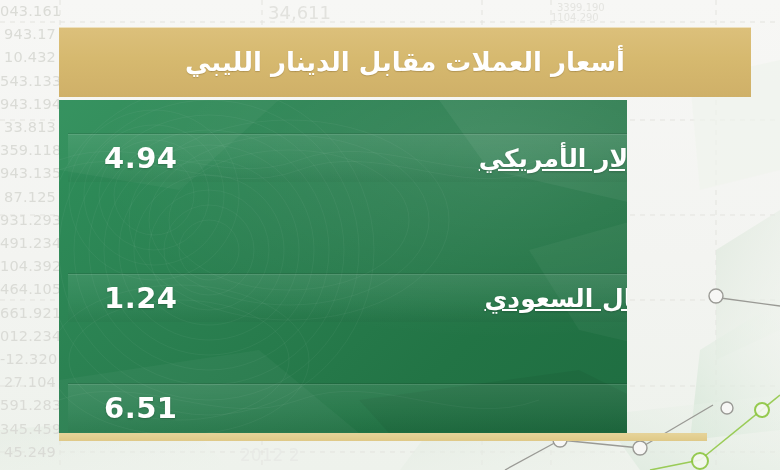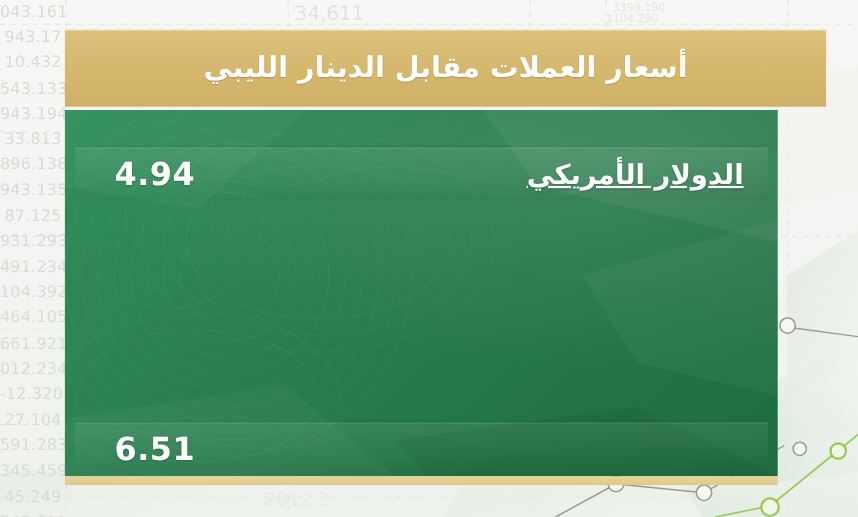--- a/index.html
+++ b/index.html
@@ -45,21 +45,21 @@
     color:#ffffff;
     font-size:26px;
     font-weight:bold;
     letter-spacing:.3px;
     text-shadow:0 1px 1px rgba(120,95,40,.35);
     white-space:nowrap;
   }
 
   
   .panel{
-    position:absolute;left:59px;top:100px;width:648px;height:333px;
+    position:absolute;left:59px;top:100px;width:568px;height:333px;
     background:
       radial-gradient(120% 90% at 78% 18%, rgba(255,255,255,.10) 0%, rgba(255,255,255,0) 60%),
       linear-gradient(135deg,#2f8f5b 0%,#2a7f50 38%,#227445 72%,#1f6d41 100%);
     overflow:hidden;
   }
   .panel-tex{position:absolute;inset:0;opacity:.5;}
   .panel-facets{position:absolute;inset:0;}
 
   .rows{position:absolute;left:0;top:0;right:0;bottom:0;}
   .row{
@@ -160,21 +160,21 @@
     </g>
   </svg>
 
   <div class="ghost-col" id="ticker-left">
       <div>043.161</div>
       <div>943.17</div>
       <div>10.432</div>
       <div>543.133</div>
       <div>943.194</div>
       <div>33.813</div>
-      <div>896.138</div>
+      <div>359.118</div>
       <div>943.135</div>
       <div>87.125</div>
       <div>931.293</div>
       <div>491.234</div>
       <div>104.392</div>
       <div>464.105</div>
       <div>661.921</div>
       <div>012.234</div>
       <div>-12.320</div>
       <div>27.104</div>
@@ -231,20 +231,24 @@
     </svg>
 
     <div class="rows">
 
       <div class="row row-1">
         <span class="cur-value">4.94</span>
         <span class="cur-name">الدولار الأمريكي</span>
       </div>
 
 
+      <div class="row row-3">
+        <span class="cur-value">1.24</span>
+        <span class="cur-name">الريال السعودي</span>
+      </div>
 
       <div class="row row-4">
         <span class="cur-value">6.51</span>
       </div>
 
     </div>
   </div>
 
   <div class="panel-bottom-bar"></div>
 

